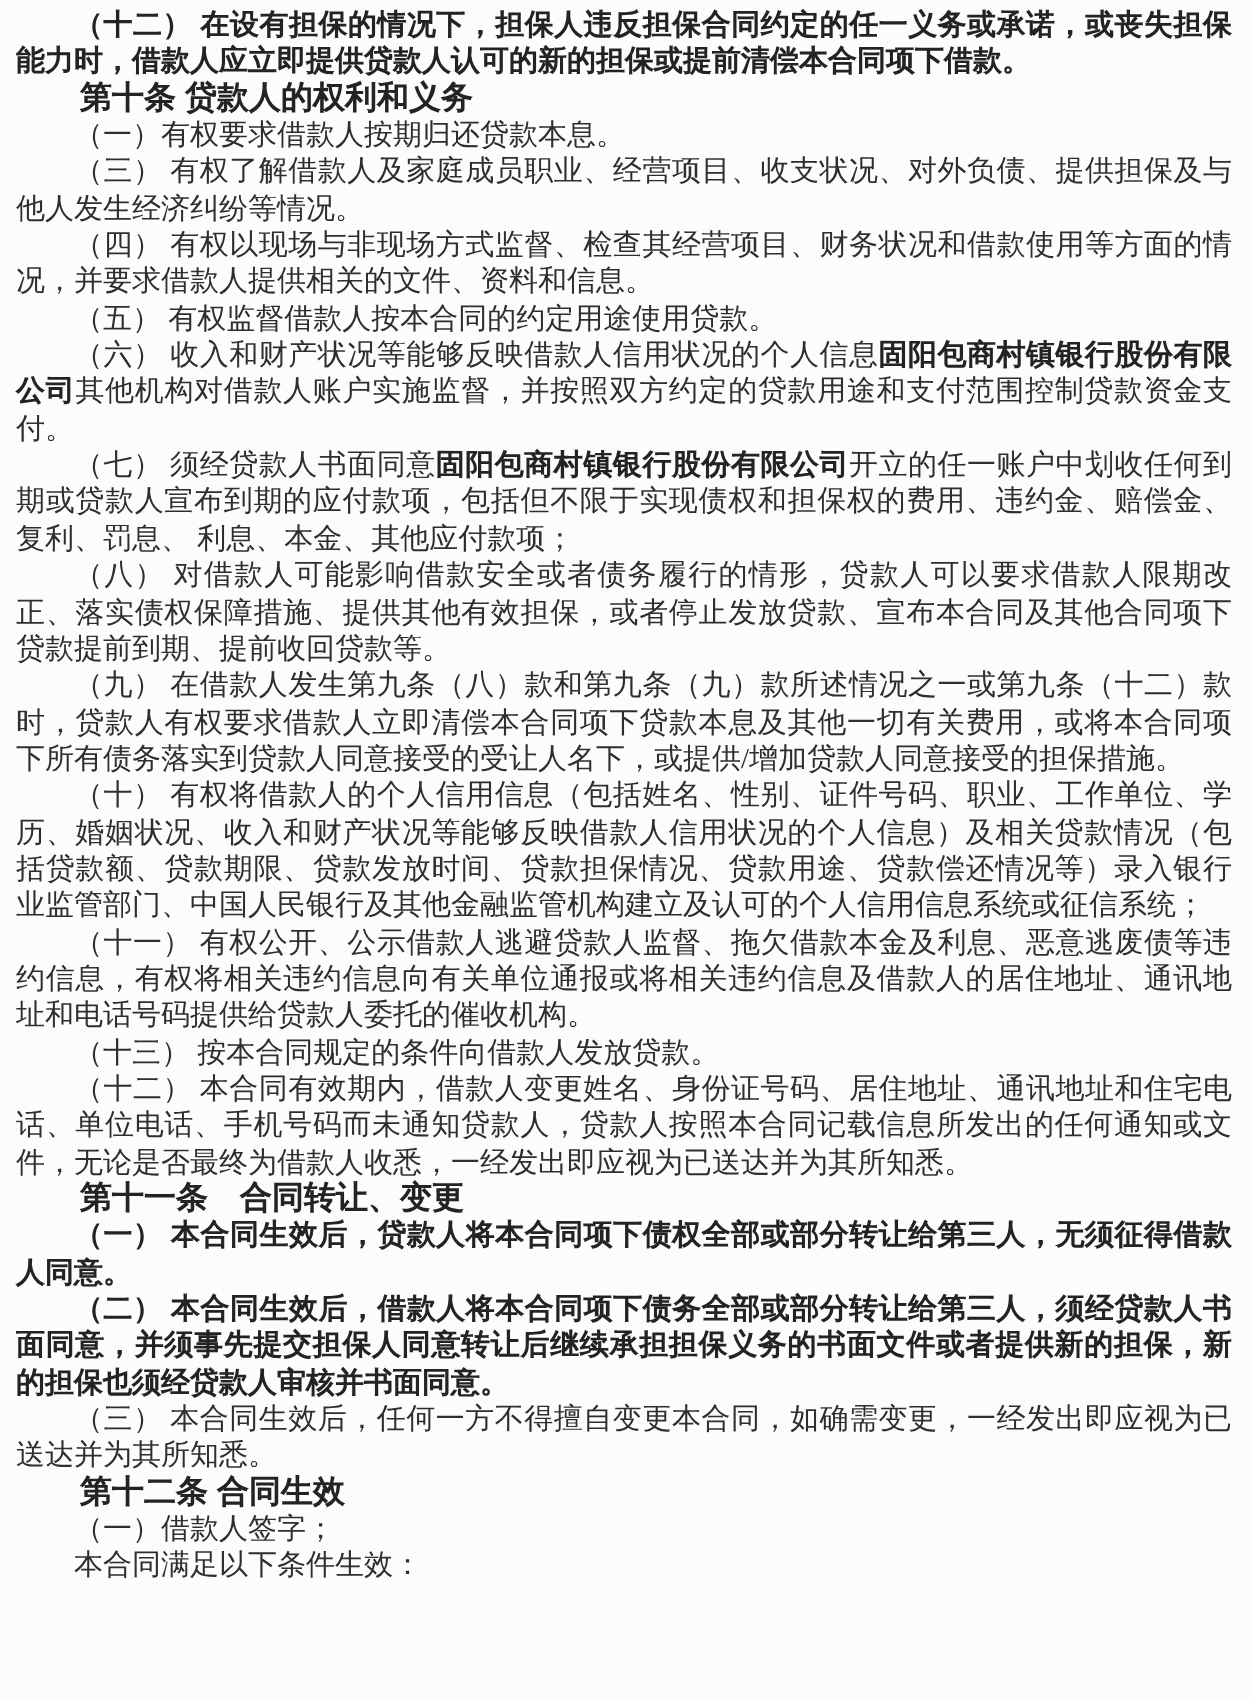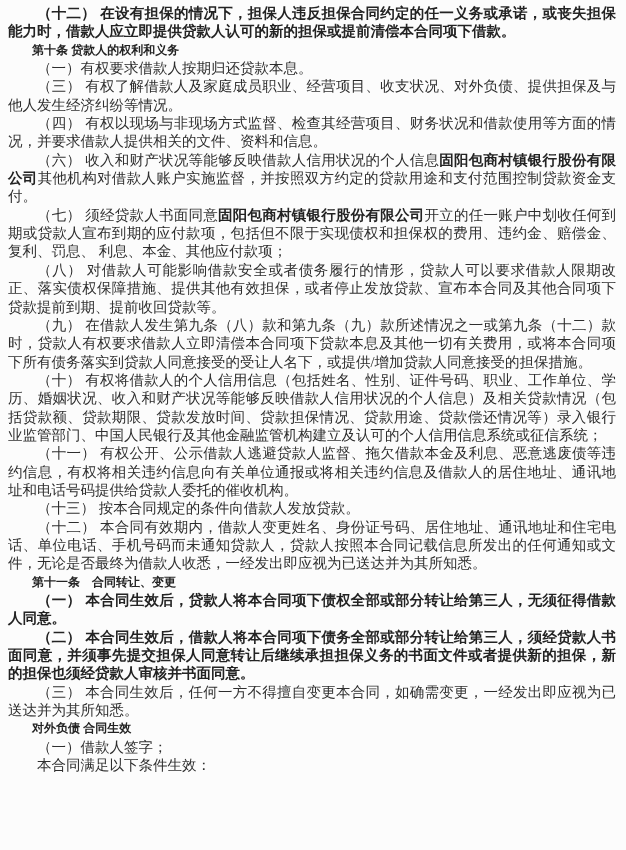--- a/index.html
+++ b/index.html
@@ -24,21 +24,21 @@
     color: #2e2e2e;
   }
   .page p {
     margin: 0;
     padding: 0;
     text-indent: 2em;
   }
   .page p.heading {
     font-family: "Liberation Sans", "DejaVu Sans", sans-serif;
     font-weight: bold;
-    font-size: 12px;
+    font-size: 16px;
     color: #222222;
   }
   .page p.bold-body {
     font-family: "Liberation Sans", "DejaVu Sans", sans-serif;
     font-weight: bold;
     color: #232323;
   }
   .page span.b {
     font-family: "Liberation Sans", "DejaVu Sans", sans-serif;
     font-weight: bold;
@@ -48,29 +48,30 @@
 </head>
 <body style="background: rgb(252, 252, 252);">
 
 <div class="page" style="color: rgb(46, 46, 46);">
   <div>
       <p class="bold-body"><span class="b">（十二） 在设有担保的情况下，担保人违反担保合同约定的任一义务或承诺，或丧失担保能力时，借款人应立即提供贷款人认可的新的担保或提前清偿本合同项下借款。</span></p>
       <p class="heading"><span class="b">第十条 贷款人的权利和义务</span></p>
       <p class="body"><span>（一）有权要求借款人按期归还贷款本息。</span></p>
       <p class="body"><span>（三） 有权了解借款人及家庭成员职业、经营项目、收支状况、对外负债、提供担保及与他人发生经济纠纷等情况。</span></p>
       <p class="body"><span>（四） 有权以现场与非现场方式监督、检查其经营项目、财务状况和借款使用等方面的情况，并要求借款人提供相关的文件、资料和信息。</span></p>
+      <p class="body"><span>（五） 有权监督借款人按本合同的约定用途使用贷款。</span></p>
       <p class="body"><span>（六） 收入和财产状况等能够反映借款人信用状况的个人信息</span><span class="b">固阳包商村镇银行股份有限公司</span><span>其他机构对借款人账户实施监督，并按照双方约定的贷款用途和支付范围控制贷款资金支付。</span></p>
       <p class="body"><span>（七） 须经贷款人书面同意</span><span class="b">固阳包商村镇银行股份有限公司</span><span>开立的任一账户中划收任何到期或贷款人宣布到期的应付款项，包括但不限于实现债权和担保权的费用、违约金、赔偿金、复利、罚息、 利息、本金、其他应付款项；</span></p>
       <p class="body"><span>（八） 对借款人可能影响借款安全或者债务履行的情形，贷款人可以要求借款人限期改正、落实债权保障措施、提供其他有效担保，或者停止发放贷款、宣布本合同及其他合同项下贷款提前到期、提前收回贷款等。</span></p>
       <p class="body"><span>（九） 在借款人发生第九条（八）款和第九条（九）款所述情况之一或第九条（十二）款时，贷款人有权要求借款人立即清偿本合同项下贷款本息及其他一切有关费用，或将本合同项下所有债务落实到贷款人同意接受的受让人名下，或提供/增加贷款人同意接受的担保措施。</span></p>
       <p class="body"><span>（十） 有权将借款人的个人信用信息（包括姓名、性别、证件号码、职业、工作单位、学历、婚姻状况、收入和财产状况等能够反映借款人信用状况的个人信息）及相关贷款情况（包括贷款额、贷款期限、贷款发放时间、贷款担保情况、贷款用途、贷款偿还情况等）录入银行业监管部门、中国人民银行及其他金融监管机构建立及认可的个人信用信息系统或征信系统；</span></p>
       <p class="body"><span>（十一） 有权公开、公示借款人逃避贷款人监督、拖欠借款本金及利息、恶意逃废债等违约信息，有权将相关违约信息向有关单位通报或将相关违约信息及借款人的居住地址、通讯地址和电话号码提供给贷款人委托的催收机构。</span></p>
       <p class="body"><span>（十三） 按本合同规定的条件向借款人发放贷款。</span></p>
       <p class="body"><span>（十二） 本合同有效期内，借款人变更姓名、身份证号码、居住地址、通讯地址和住宅电话、单位电话、手机号码而未通知贷款人，贷款人按照本合同记载信息所发出的任何通知或文件，无论是否最终为借款人收悉，一经发出即应视为已送达并为其所知悉。</span></p>
       <p class="heading"><span class="b">第十一条　合同转让、变更</span></p>
       <p class="bold-body"><span class="b">（一） 本合同生效后，贷款人将本合同项下债权全部或部分转让给第三人，无须征得借款人同意。</span></p>
       <p class="bold-body"><span class="b">（二） 本合同生效后，借款人将本合同项下债务全部或部分转让给第三人，须经贷款人书面同意，并须事先提交担保人同意转让后继续承担担保义务的书面文件或者提供新的担保，新的担保也须经贷款人审核并书面同意。</span></p>
       <p class="body"><span>（三） 本合同生效后，任何一方不得擅自变更本合同，如确需变更，一经发出即应视为已送达并为其所知悉。</span></p>
-      <p class="heading"><span class="b">对外负债 合同生效</span></p>
+      <p class="heading"><span class="b">第十二条 合同生效</span></p>
       <p class="body"><span>（一）借款人签字；</span></p>
       <p class="body"><span>本合同满足以下条件生效：</span></p>
     </div>
 </div>
 
 </body></html>

